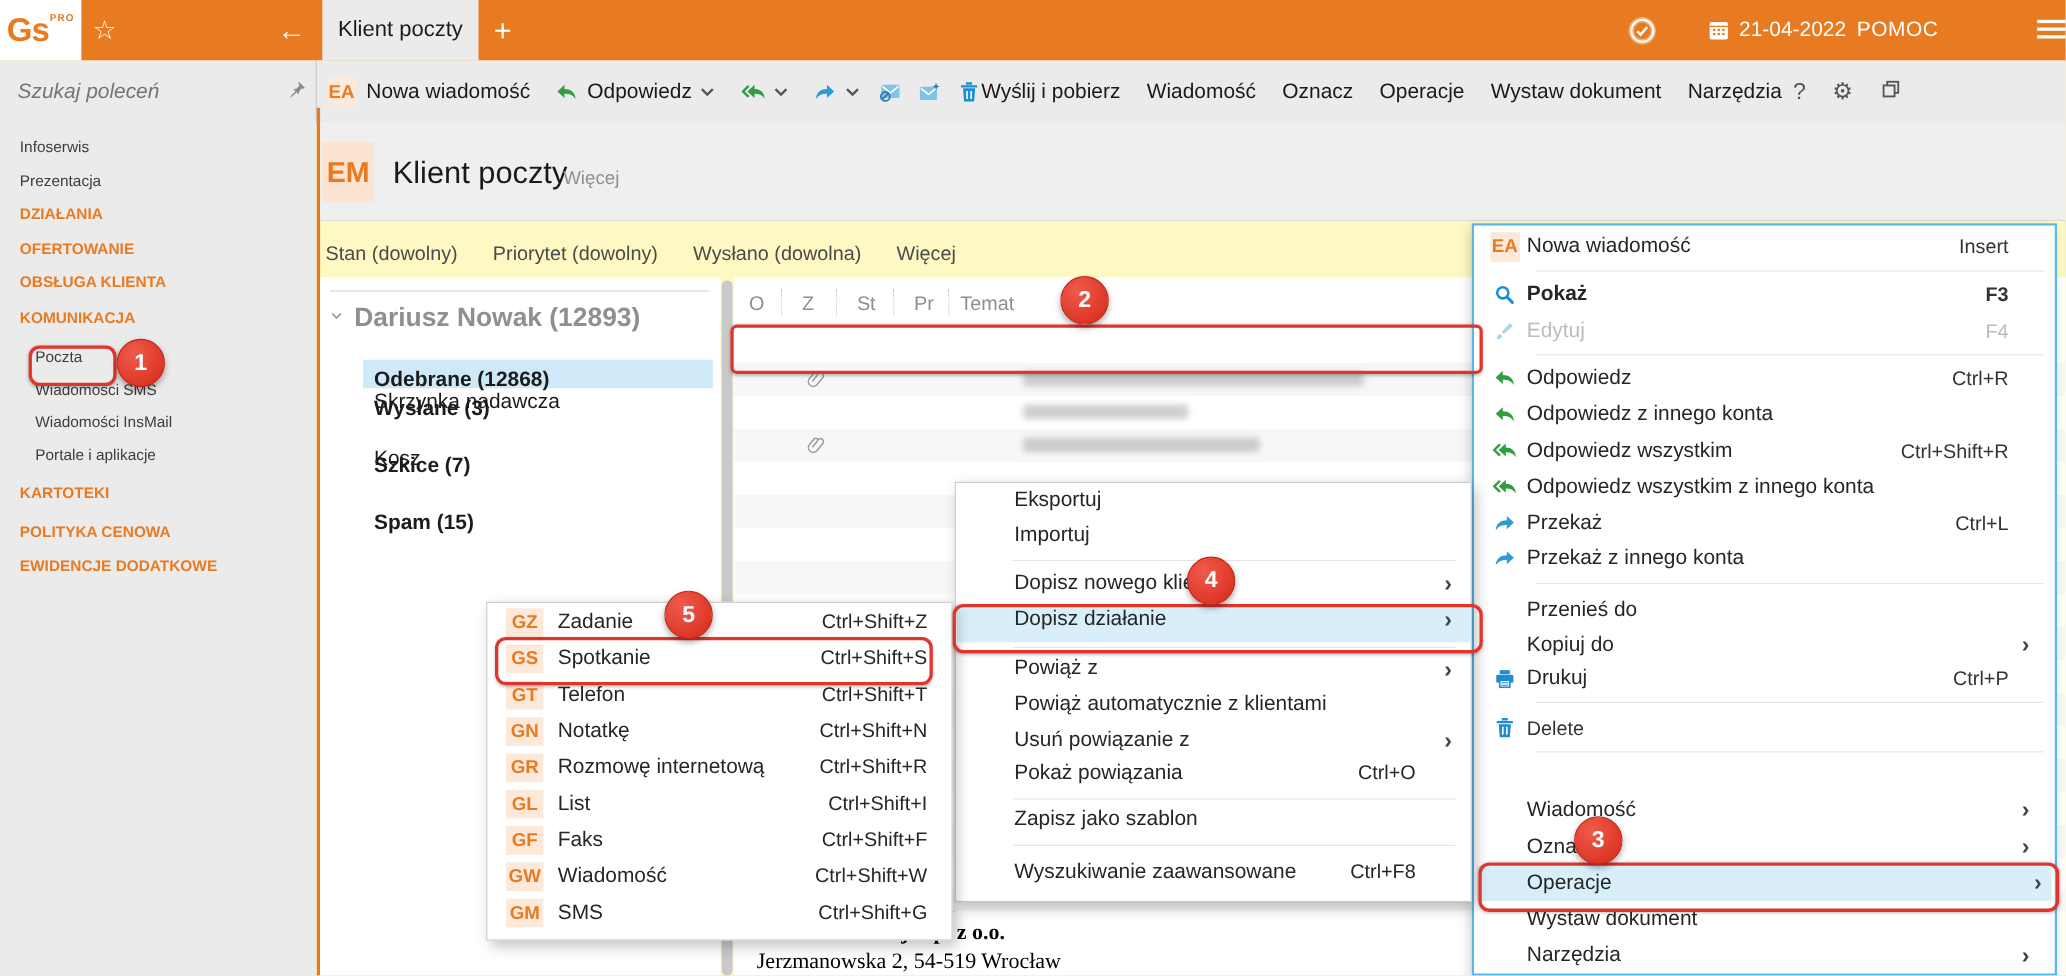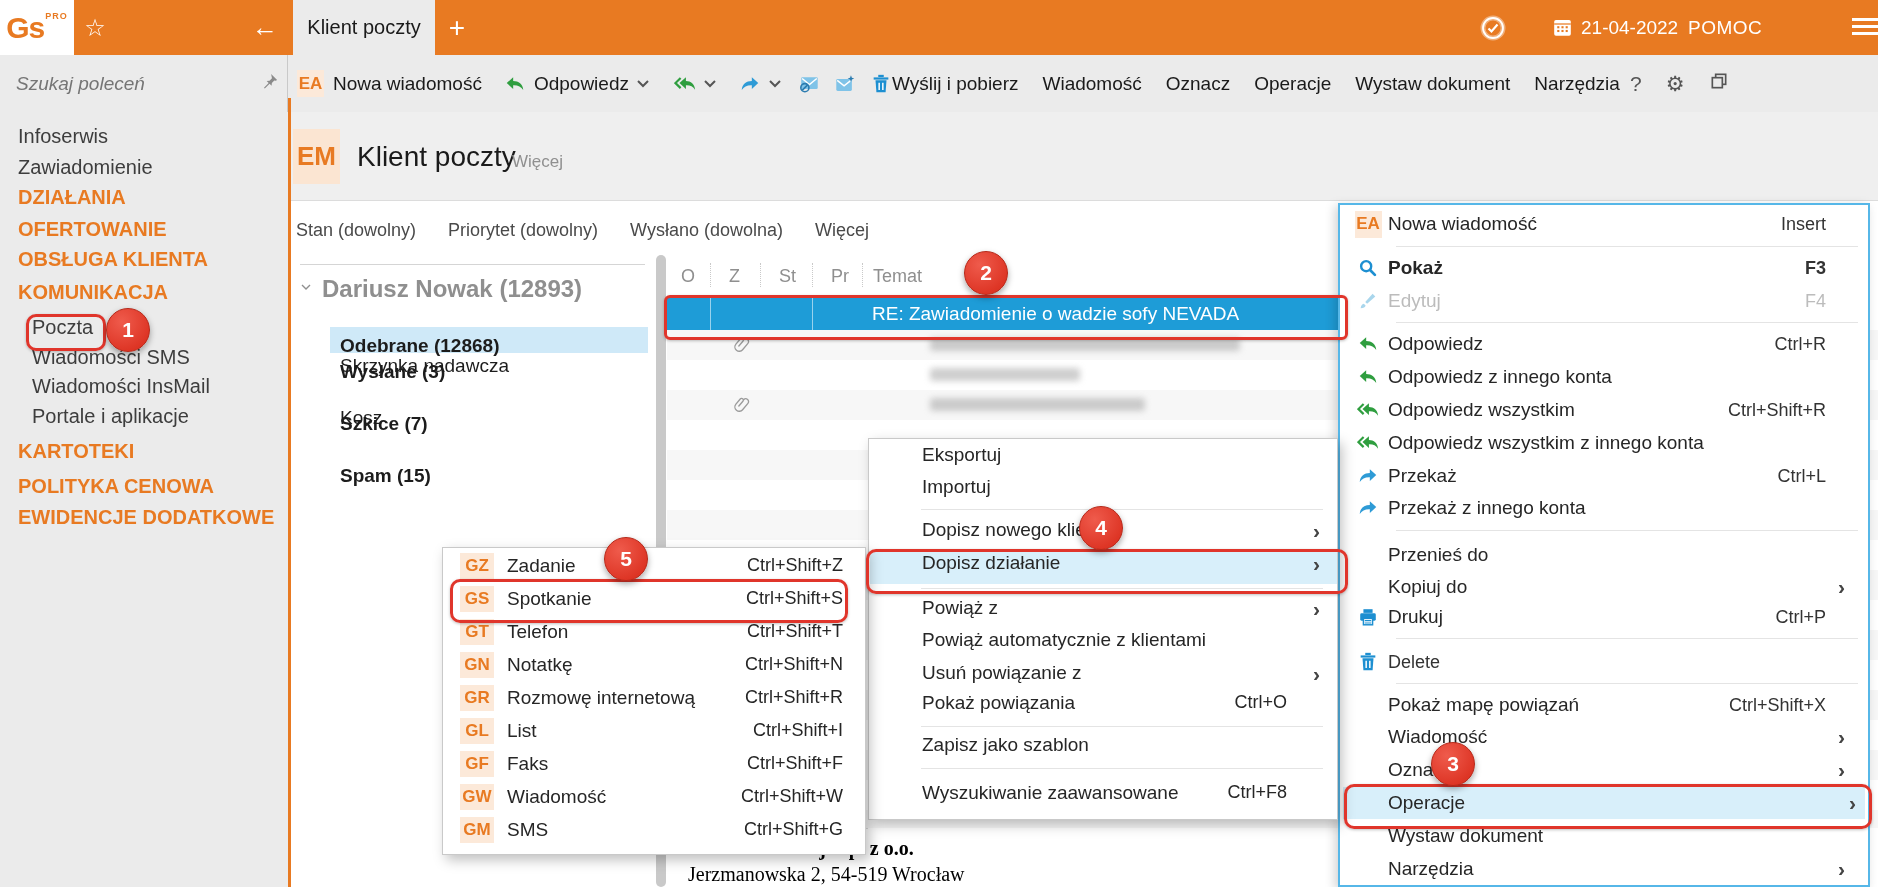--- a/index.html
+++ b/index.html
@@ -1,16 +1,16 @@
 <!DOCTYPE html>
 <html><head>
 <meta charset="utf-8">
 <style>
   html,body{margin:0;padding:0;background:#ddd;}
-  .stage{position:relative;width:1878px;height:887px;overflow:hidden;background:#ffffff;
+  .stage{position:relative;width:1878px;height:887px;overflow:hidden;background:#fef9c3;
          font-family:"Liberation Sans","DejaVu Sans",sans-serif;color:#222;}
   
   .topbar{position:absolute;left:0;top:0;width:100%;height:55px;background:#e87a22;}
   .logo{position:absolute;left:0;top:0;width:74px;height:55px;background:#fff;
         display:flex;align-items:center;justify-content:center;color:#e87a22;
         font-weight:bold;font-size:30px;letter-spacing:-1px;}
   .logo sup{font-size:9px;letter-spacing:1px;margin-left:1px;top:-12px;position:relative;}
   .tb-star{position:absolute;left:74px;top:0;width:42px;height:55px;color:#fff;font-size:24px;
         display:flex;align-items:center;justify-content:center;}
   .tb-back{position:absolute;left:242px;top:0;width:46px;height:55px;color:#fff;font-size:26px;
@@ -36,21 +36,21 @@
         font-family:inherit;font-style:italic;font-size:19px;color:#8f8f8f;min-width:0;}
   .tbtn{display:flex;align-items:center;white-space:nowrap;}
   .badge{width:27px;height:27px;background:#fce9d9;color:#e87a22;font-weight:bold;font-size:17px;
         display:flex;align-items:center;justify-content:center;flex:0 0 auto;}
   .ic{width:22px;height:22px;display:block;}
   .dd{width:14px;height:10px;display:block;margin-left:7px;}
   .tb-right{position:absolute;left:1630px;top:55px;height:57px;display:flex;gap:24px;align-items:center;
         color:#555;font-size:21px;}
   
   .sidebar{position:absolute;left:0;top:112px;width:288px;height:775px;background:#ebebeb;}
-  .sb-item{position:absolute;left:18px;font-size:20px;color:#3d3d3d;white-space:nowrap;cursor:default;text-align:center;}
+  .sb-item{position:absolute;left:18px;font-size:14px;color:#3d3d3d;white-space:nowrap;cursor:default;text-align:center;}
   .s-section{color:#e87a22;font-weight:bold;}
   .s-sub{left:32px;}
   .accent-line{position:absolute;left:288px;top:98px;width:3px;height:789px;background:#e87a22;}
   
   .head-band{position:absolute;left:291px;top:112px;width:1587px;height:88px;background:#efefef;}
   .em-badge{position:absolute;left:293px;top:129px;width:47px;height:55px;background:#fbe5d2;
         color:#e87a22;font-weight:bold;font-size:26px;display:flex;align-items:center;justify-content:center;}
   .page-title{position:absolute;left:357px;top:141px;font-size:28px;color:#1a1a1a;}
   .page-more{position:absolute;left:512px;top:152px;font-size:17px;color:#8f8f8f;}
   .head-divider{position:absolute;left:291px;top:200px;width:1587px;height:1px;background:#dcdcdc;}
@@ -233,21 +233,21 @@
     <span>?</span>
     <span>⚙</span>
     <span><svg viewBox="0 0 24 24" width="20" height="20">
           <rect x="8" y="4" width="12" height="12" fill="none" stroke="#555" stroke-width="2"></rect>
           <rect x="4" y="8" width="12" height="12" fill="#ebebeb" stroke="#555" stroke-width="2"></rect>
         </svg></span>
   </div>
 
   <div class="sidebar">
     <div class="sb-item" style="top:13px">Infoserwis</div>
-    <div class="sb-item" style="top:44px">Zawiadomienie</div>
+    <div class="sb-item" style="top:44px">Prezentacja</div>
     <div class="sb-item s-section" style="top:74px">DZIAŁANIA</div>
     <div class="sb-item s-section" style="top:106px">OFERTOWANIE</div>
     <div class="sb-item s-section" style="top:136px">OBSŁUGA KLIENTA</div>
     <div class="sb-item s-section" style="top:169px">KOMUNIKACJA</div>
     <div class="sb-item s-sub" style="top:204px">Poczta</div>
     <div class="sb-item s-sub" style="top:234px">Wiadomości SMS</div>
     <div class="sb-item s-sub" style="top:263px">Wiadomości InsMail</div>
     <div class="sb-item s-sub" style="top:293px">Portale i aplikacje</div>
     <div class="sb-item s-section" style="top:328px">KARTOTEKI</div>
     <div class="sb-item s-section" style="top:363px">POLITYKA CENOWA</div>
@@ -297,25 +297,20 @@
   <div class="mrow-stripe" style="top:330px;background:#f7f7f7"></div>
   <div class="mrow-stripe" style="top:390px;background:#f7f7f7"></div>
   <div class="mrow-stripe" style="top:450px;background:#f7f7f7"></div>
   <div class="mrow-stripe" style="top:510px;background:#f7f7f7"></div>
   <div class="mrow-stripe" style="top:570px;background:#f7f7f7"></div>
   <div class="mrow-stripe" style="top:630px;background:#f7f7f7"></div>
   <div class="mrow-stripe" style="top:690px;background:#f7f7f7"></div>
   <div class="mrow-stripe" style="top:750px;background:#f7f7f7"></div>
   <div class="mrow-stripe" style="top:810px;height:18px;background:#f7f7f7"></div>
 
-  <div class="sel-row">
-    <div class="vd" style="left:43px"></div>
-    <div class="vd" style="left:145px"></div>
-    <div class="subject">RE: Zawiadomienie o wadzie sofy NEVADA</div>
-  </div>
 
   <svg class="clip" style="left:733px;top:336px" viewBox="0 0 24 24">
       <path d="M8.5 5.5a3.5 3.5 0 0 1 7 0V16a5.5 5.5 0 0 1-11 0V7.5a2.2 2.2 0 1 1 4.4 0V15.5" fill="none" stroke="#9b9b9b" stroke-width="1.7" stroke-linecap="round" transform="rotate(40 12 12)"></path>
     </svg>
   <svg class="clip" style="left:733px;top:396px" viewBox="0 0 24 24">
       <path d="M8.5 5.5a3.5 3.5 0 0 1 7 0V16a5.5 5.5 0 0 1-11 0V7.5a2.2 2.2 0 1 1 4.4 0V15.5" fill="none" stroke="#9b9b9b" stroke-width="1.7" stroke-linecap="round" transform="rotate(40 12 12)"></path>
     </svg>
   <div class="redact" style="left:930px;top:338px;width:310px"></div>
   <div class="redact" style="left:930px;top:368px;width:150px"></div>
   <div class="redact" style="left:930px;top:398px;width:215px"></div>
@@ -452,26 +447,20 @@
             <path d="M4 6h16" stroke="#1d8fd1" stroke-width="2.4"></path>
             <path d="M9 3.2h6" stroke="#1d8fd1" stroke-width="2.4"></path>
             <path d="M6 8h12l-1 13H7L6 8Z" fill="#1d8fd1"></path>
             <path d="M10 10.5v8M14 10.5v8" stroke="#fff" stroke-width="1.6"></path>
           </svg>
         </span>
       <span class="sc">Delete</span>
         <span class="sub"></span>
     </div>
     <div class="msep" style="top:478px;left:56px;right:10px"></div>
-    <div class="row" style="top:484px">
-      <span class="mi"></span>
-        <span class="lbl">Pokaż mapę powiązań</span>
-      <span class="sc">Ctrl+Shift+X</span>
-        <span class="sub"></span>
-    </div>
     <div class="row" style="top:516px">
       <span class="mi"></span>
         <span class="lbl">Wiadomość</span>
       <span class="sc"></span>
         <span class="sub">›</span>
     </div>
     <div class="row" style="top:549px">
       <span class="mi"></span>
         <span class="lbl">Oznacz</span>
       <span class="sc"></span>

